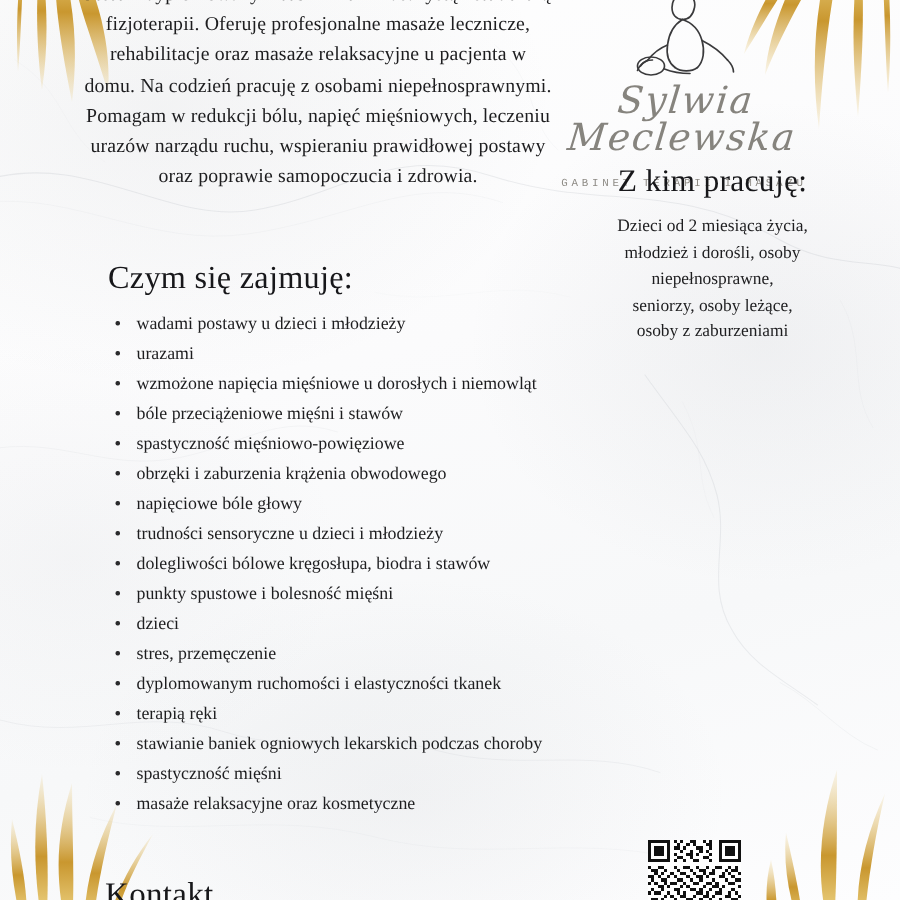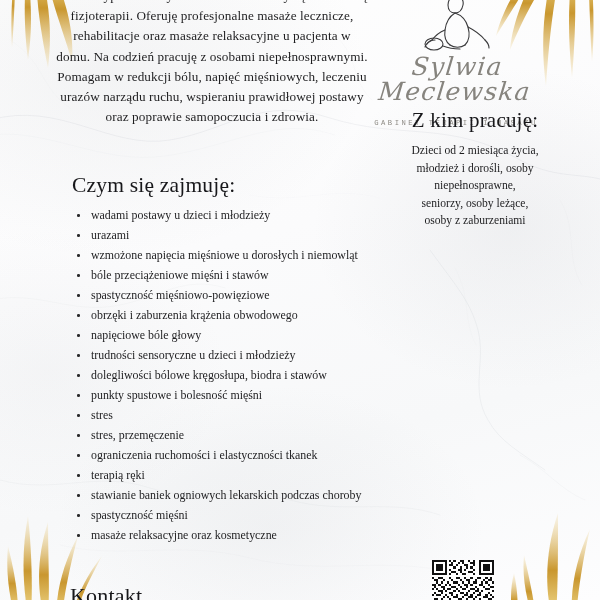--- a/index.html
+++ b/index.html
@@ -299,23 +299,23 @@
       <li>wadami postawy u dzieci i młodzieży</li>
       <li>urazami</li>
       <li>wzmożone napięcia mięśniowe u dorosłych i niemowląt</li>
       <li>bóle przeciążeniowe mięśni i stawów</li>
       <li>spastyczność mięśniowo-powięziowe</li>
       <li>obrzęki i zaburzenia krążenia obwodowego</li>
       <li>napięciowe bóle głowy</li>
       <li>trudności sensoryczne u dzieci i młodzieży</li>
       <li>dolegliwości bólowe kręgosłupa, biodra i stawów</li>
       <li>punkty spustowe i bolesność mięśni</li>
-      <li>stres</li>
+      <li>dzieci</li>
       <li>stres, przemęczenie</li>
-      <li>ograniczenia ruchomości i elastyczności tkanek</li>
+      <li>dyplomowanym ruchomości i elastyczności tkanek</li>
       <li>terapią ręki</li>
       <li>stawianie baniek ogniowych lekarskich podczas choroby</li>
       <li>spastyczność mięśni</li>
       <li>masaże relaksacyjne oraz kosmetyczne</li>
     </ul>
   </div>
 
   <div class="kontakt">Kontakt</div>
 
   <svg class="qr" viewBox="0 0 29 29" shape-rendering="crispEdges">

